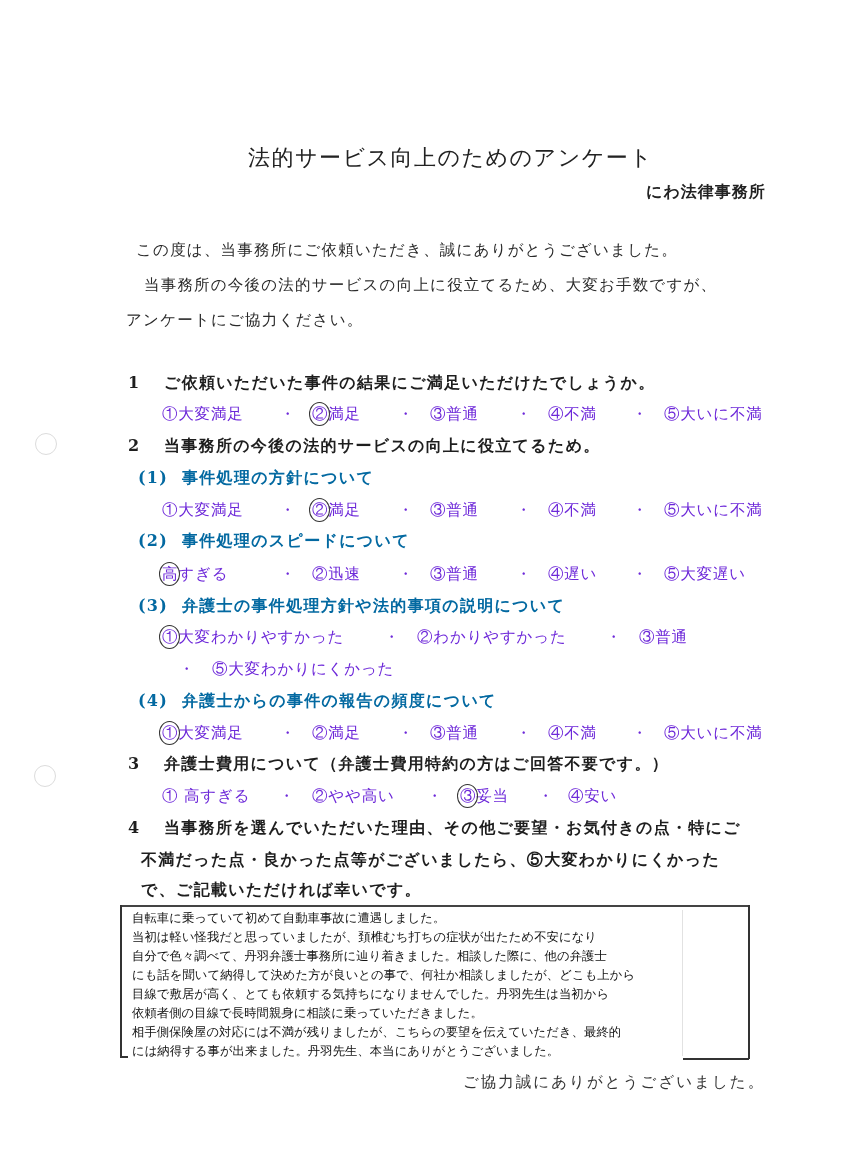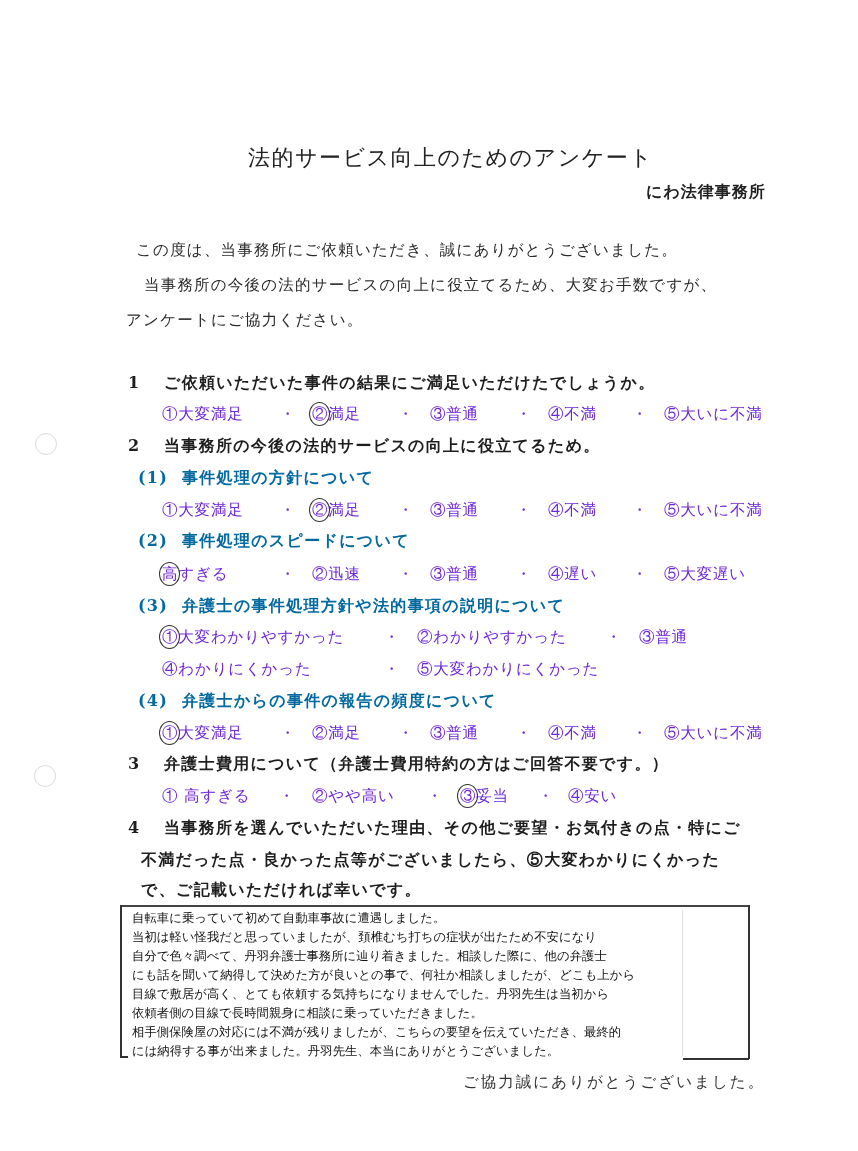--- a/index.html
+++ b/index.html
@@ -98,21 +98,20 @@
   <span class="subnum">(3)</span><span>弁護士の事件処理方針や法的事項の説明について</span>
 </div>
 <div class="abs opts" style="left:162px;top:627px;">
   <span class="opt circled" style="width:205px">①大変わかりやすかった</span>
   <span class="sep" style="width:50px">・</span>
   <span class="opt" style="width:172px">②わかりやすかった</span>
   <span class="sep" style="width:50px">・</span>
   <span class="opt">③普通</span>
 </div>
 <div class="abs opts" style="left:162px;top:659px;">
-  <span class="opt" style="width:205px">④わかりにくかった</span>
   <span class="sep" style="width:50px">・</span>
   <span class="opt">⑤大変わかりにくかった</span>
 </div>
 
 <div class="abs sub" style="left:138px;top:691px;">
   <span class="subnum">(4)</span><span>弁護士からの事件の報告の頻度について</span>
 </div>
 <div class="abs opts" style="left:162px;top:723px;">
   <span class="opt circled" style="width:102px">①大変満足</span>
   <span class="sep" style="width:48px">・</span>

